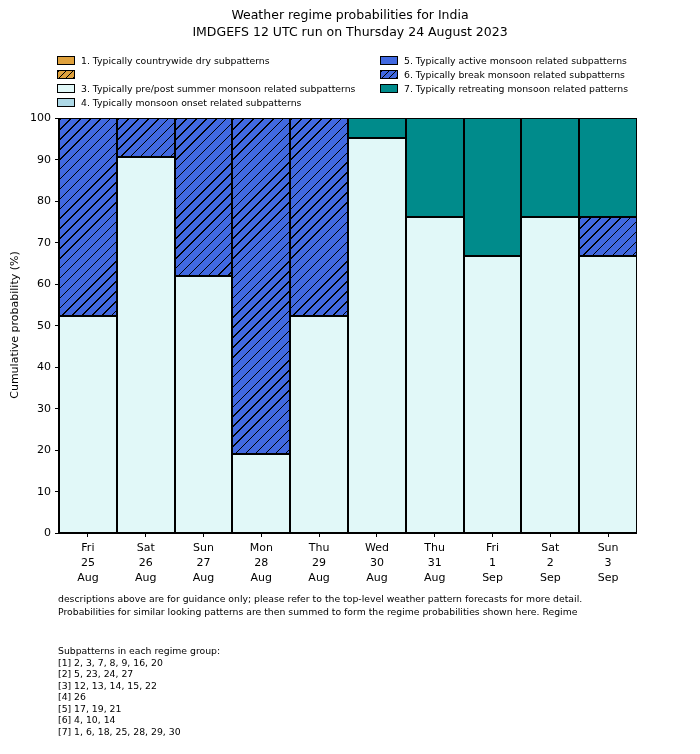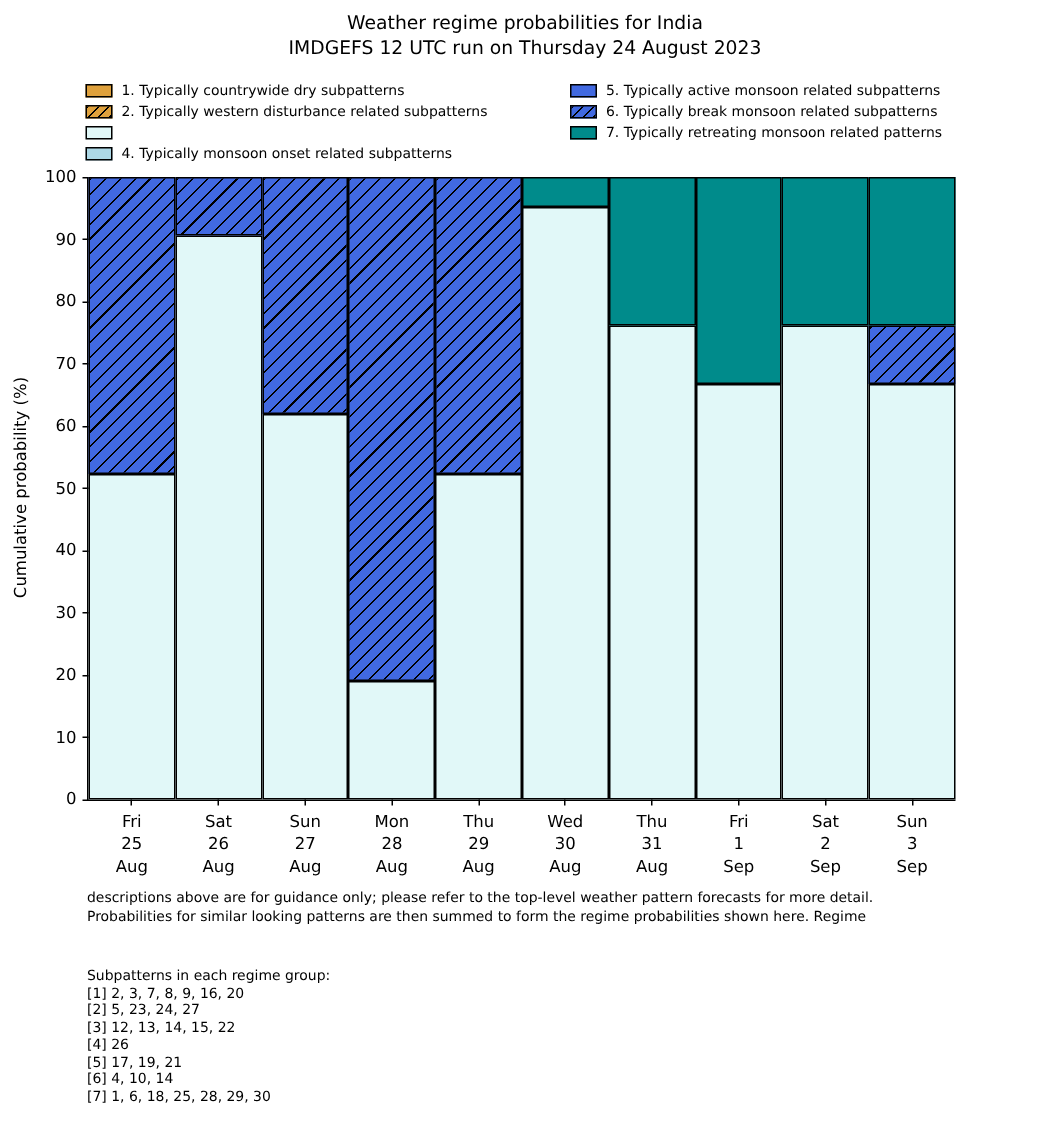--- a/index.html
+++ b/index.html
@@ -54,24 +54,24 @@
     <div class="title-line">IMDGEFS 12 UTC run on Thursday 24 August 2023</div>
   </div>
 
   <div class="legend-col" id="legend-col-1">
       <div class="legend-item">
         <span class="legend-swatch" style="background-color: rgb(223, 161, 60);"></span>
         <span class="legend-label">1. Typically countrywide dry subpatterns</span>
       </div>
       <div class="legend-item">
         <span class="legend-swatch swatch-hatched" style="background-color: rgb(223, 161, 60);"></span>
-        <span class="legend-label">2. Typically western disturbance related subpatterns</span>
       </div>
       <div class="legend-item">
         <span class="legend-swatch" style="background-color: rgb(225, 248, 248);"></span>
+        <span class="legend-label">3. Typically pre/post summer monsoon related subpatterns</span>
       </div>
       <div class="legend-item">
         <span class="legend-swatch" style="background-color: rgb(173, 216, 230);"></span>
         <span class="legend-label">4. Typically monsoon onset related subpatterns</span>
       </div>
     </div>
   <div class="legend-col" id="legend-col-2">
       <div class="legend-item">
         <span class="legend-swatch" style="background-color: rgb(65, 105, 225);"></span>
         <span class="legend-label">5. Typically active monsoon related subpatterns</span>

